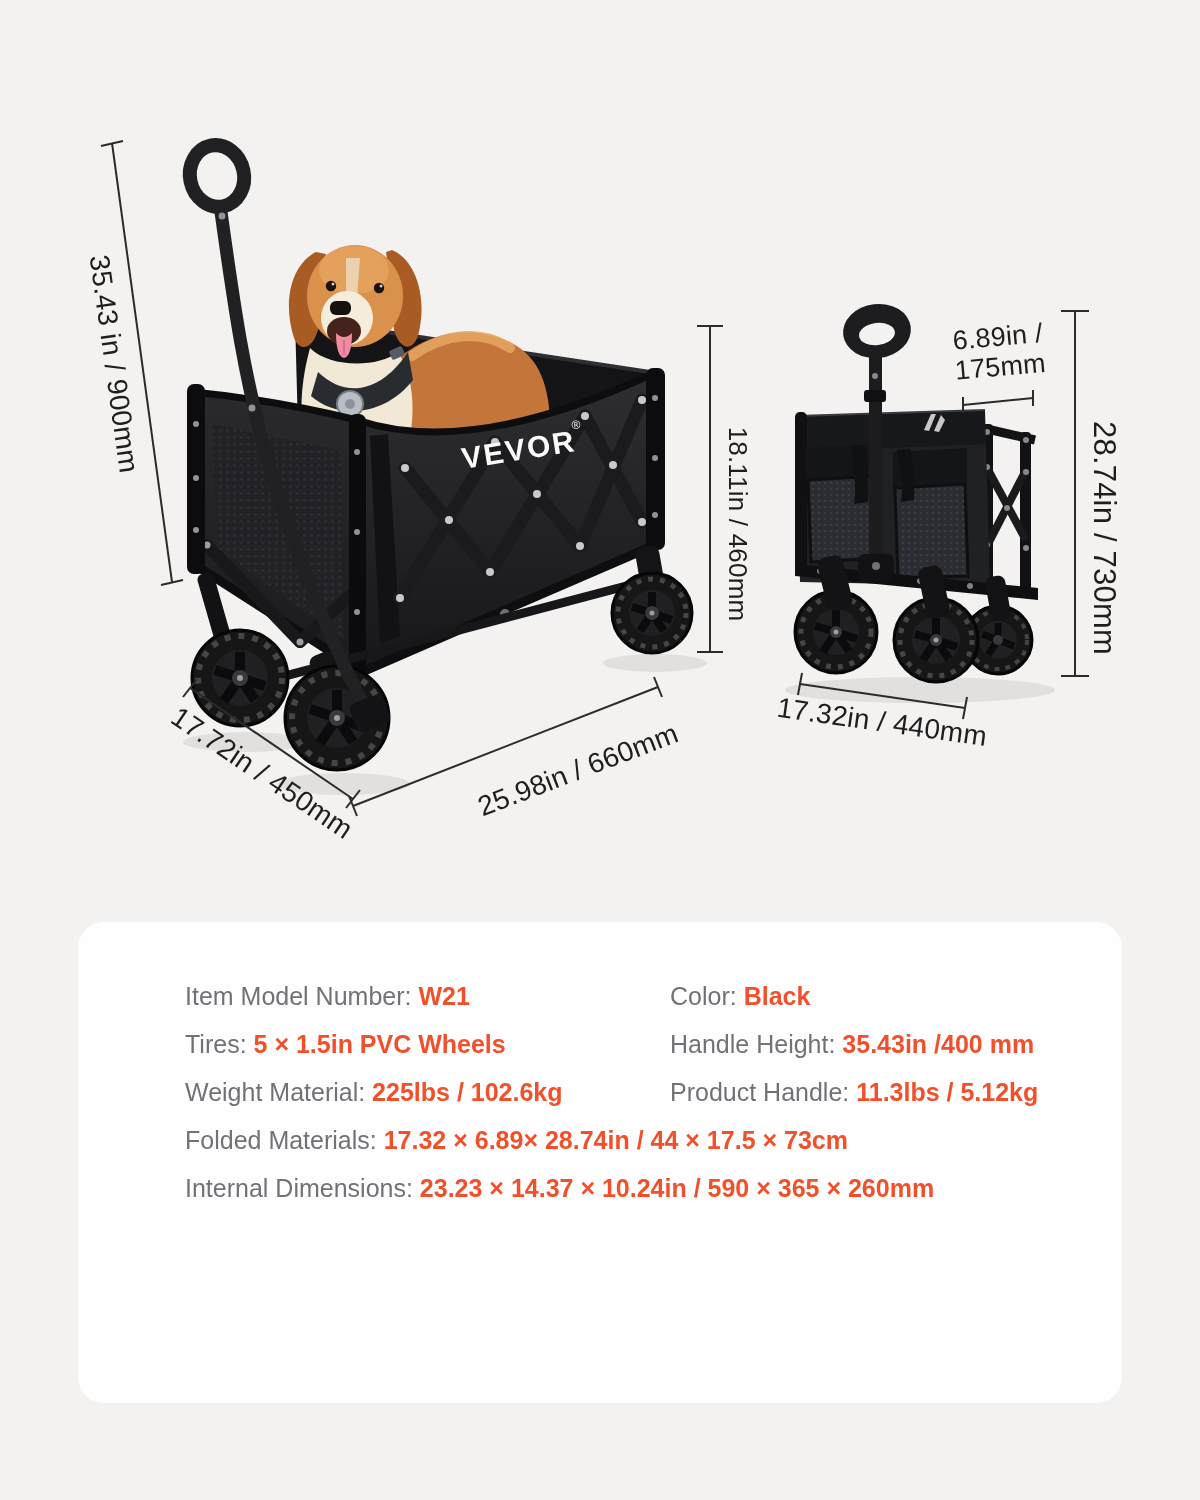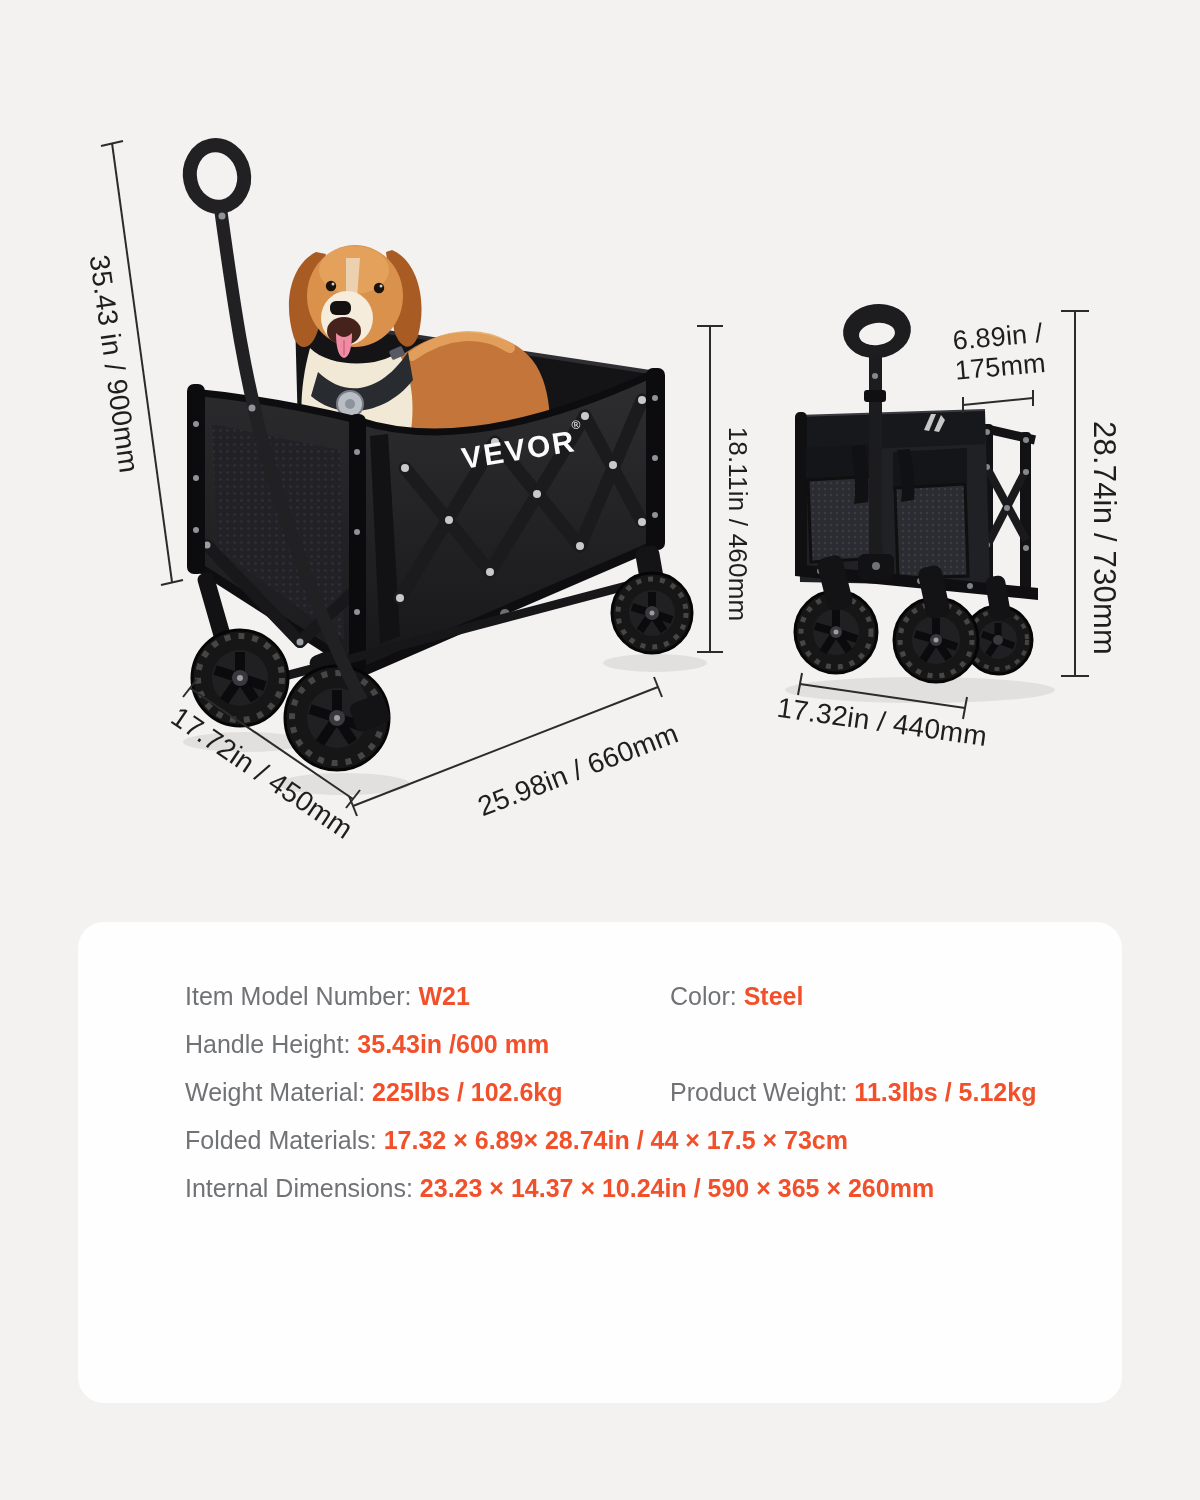--- a/index.html
+++ b/index.html
@@ -340,34 +340,37 @@
   </div>
   <div class="dim-label" style="left:1104px;top:538px;--rot:90deg;--fs:31px">28.74in / 730mm</div>
   <div class="dim-label" style="left:882px;top:722px;--rot:8deg;--fs:28px">17.32in / 440mm</div>
 
   <section class="spec-card">
     <div class="spec-row two-col">
       <p class="spec-cell">
         <span class="spec-label">Item Model Number: </span><span class="spec-value">W21</span>
       </p>
       <p class="spec-cell">
-        <span class="spec-label">Color: </span><span class="spec-value">Steel</span>
+        <span class="spec-label">Color: </span><span class="spec-value">Black</span>
       </p>
     </div>
     <div class="spec-row two-col">
       <p class="spec-cell">
-        <span class="spec-label">Handle Height: </span><span class="spec-value">35.43in /600 mm</span>
+        <span class="spec-label">Tires: </span><span class="spec-value">5 × 1.5in PVC Wheels</span>
+      </p>
+      <p class="spec-cell">
+        <span class="spec-label">Handle Height: </span><span class="spec-value">35.43in /400 mm</span>
       </p>
     </div>
     <div class="spec-row two-col">
       <p class="spec-cell">
         <span class="spec-label">Weight Material: </span><span class="spec-value">225lbs / 102.6kg</span>
       </p>
       <p class="spec-cell">
-        <span class="spec-label">Product Weight: </span><span class="spec-value">11.3lbs / 5.12kg</span>
+        <span class="spec-label">Product Handle: </span><span class="spec-value">11.3lbs / 5.12kg</span>
       </p>
     </div>
     <div class="spec-row">
       <p class="spec-cell">
         <span class="spec-label">Folded Materials: </span><span class="spec-value">17.32 × 6.89× 28.74in / 44 × 17.5 × 73cm</span>
       </p>
     </div>
     <div class="spec-row">
       <p class="spec-cell">
         <span class="spec-label">Internal Dimensions: </span><span class="spec-value">23.23 × 14.37 × 10.24in / 590 × 365 × 260mm</span>

